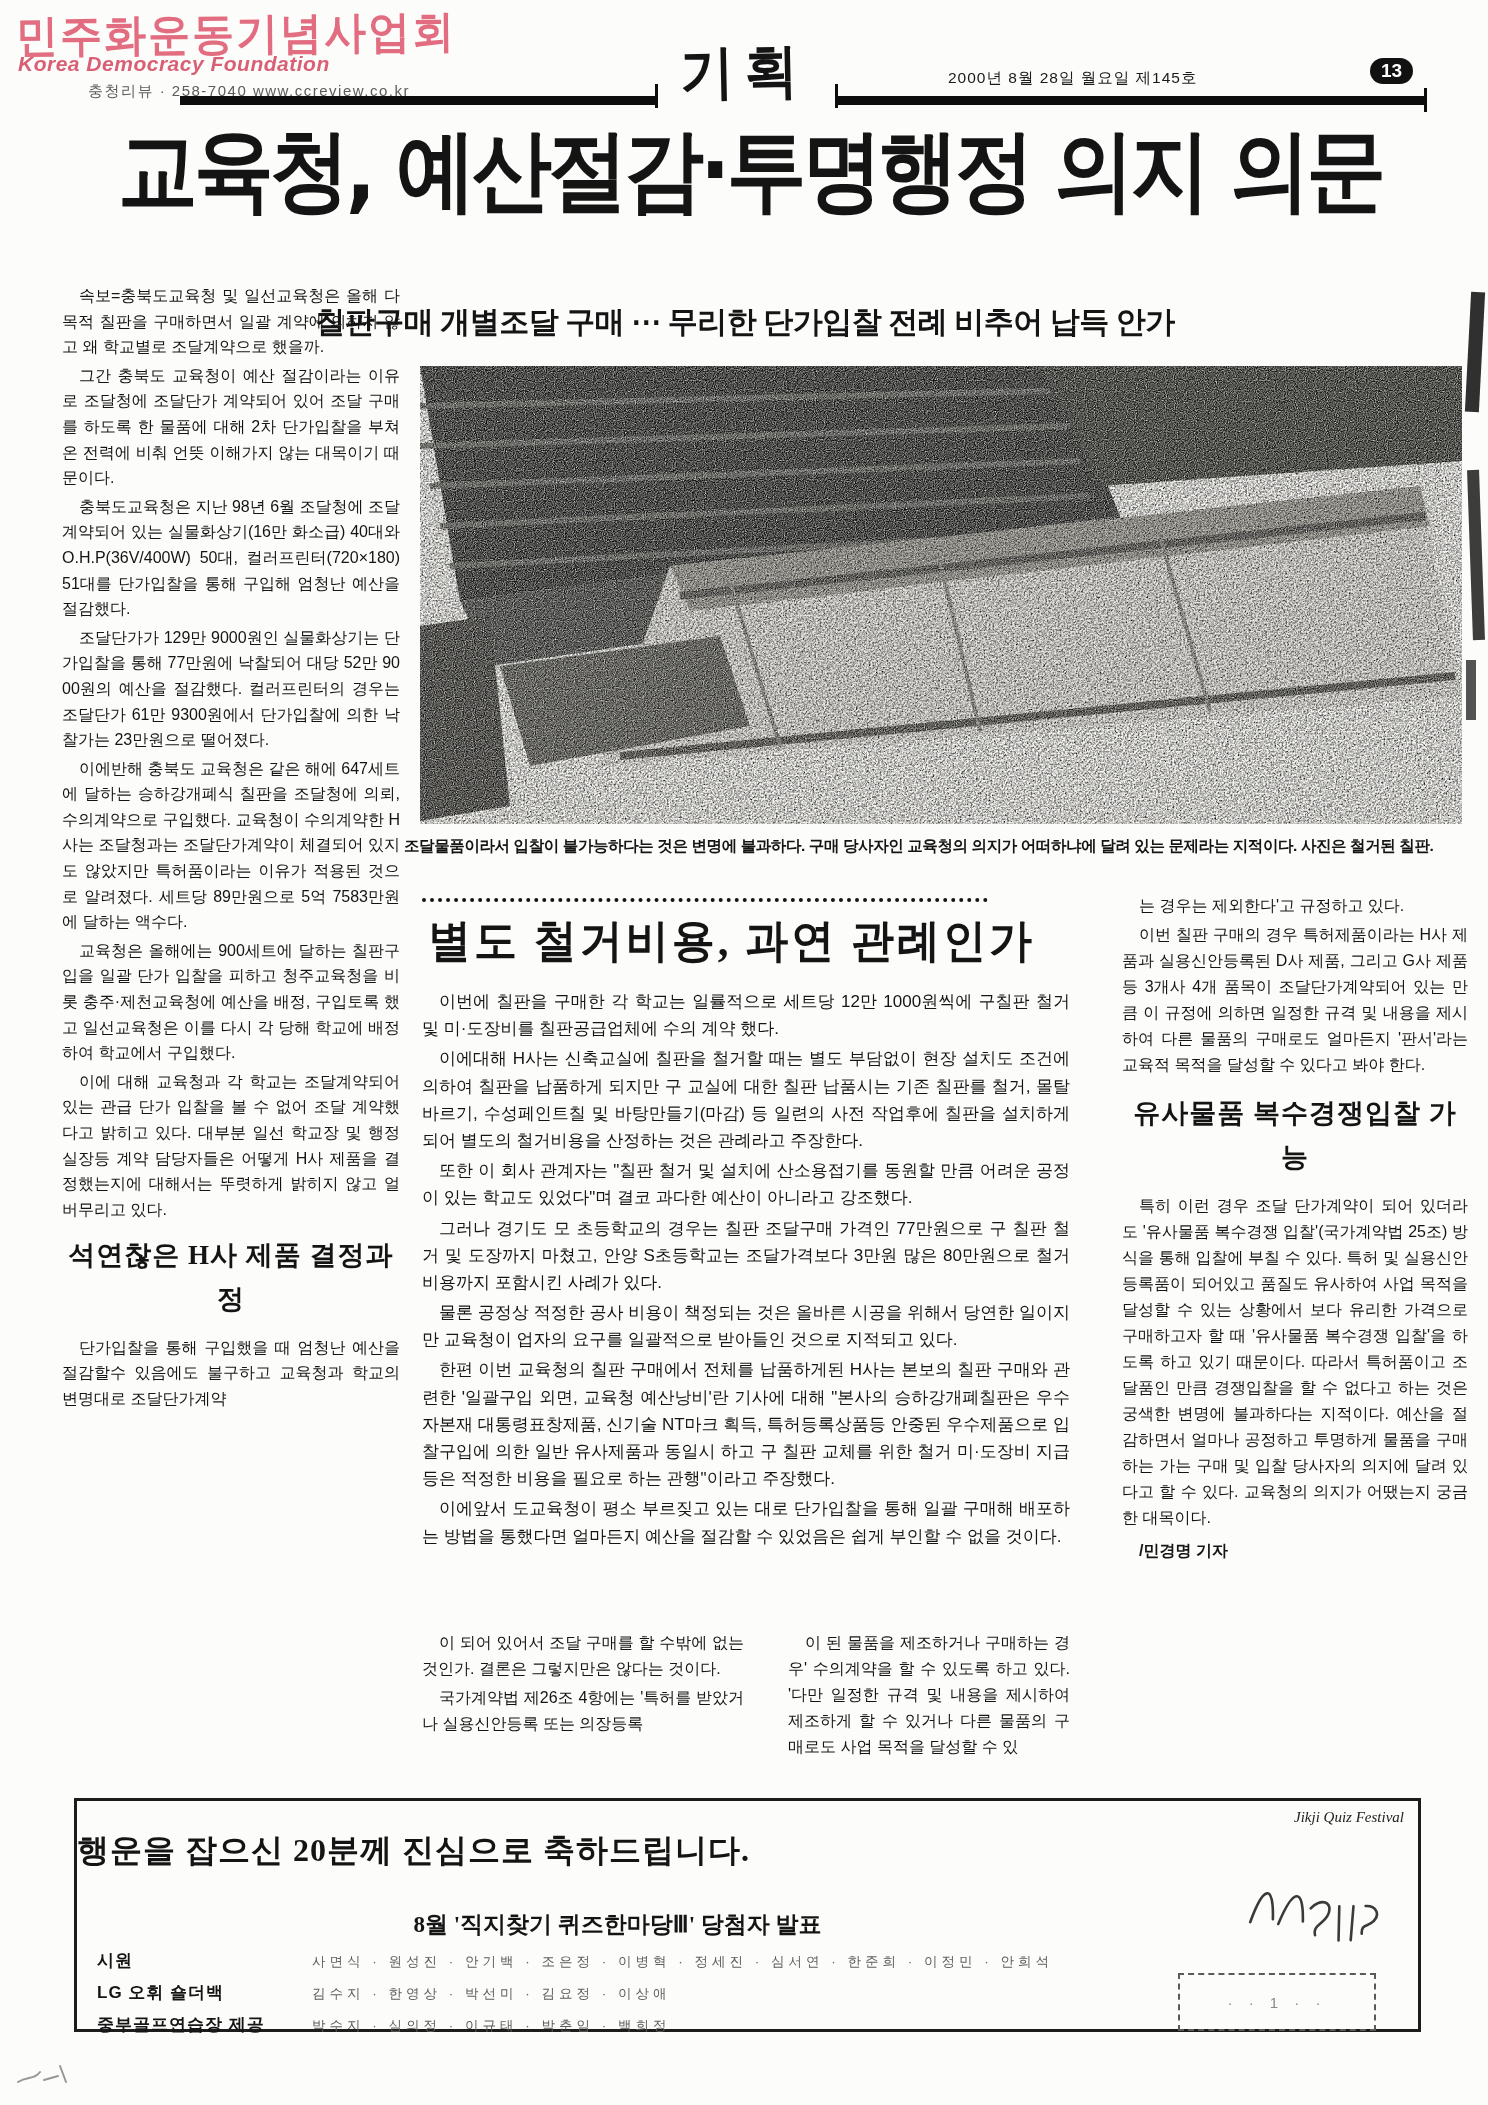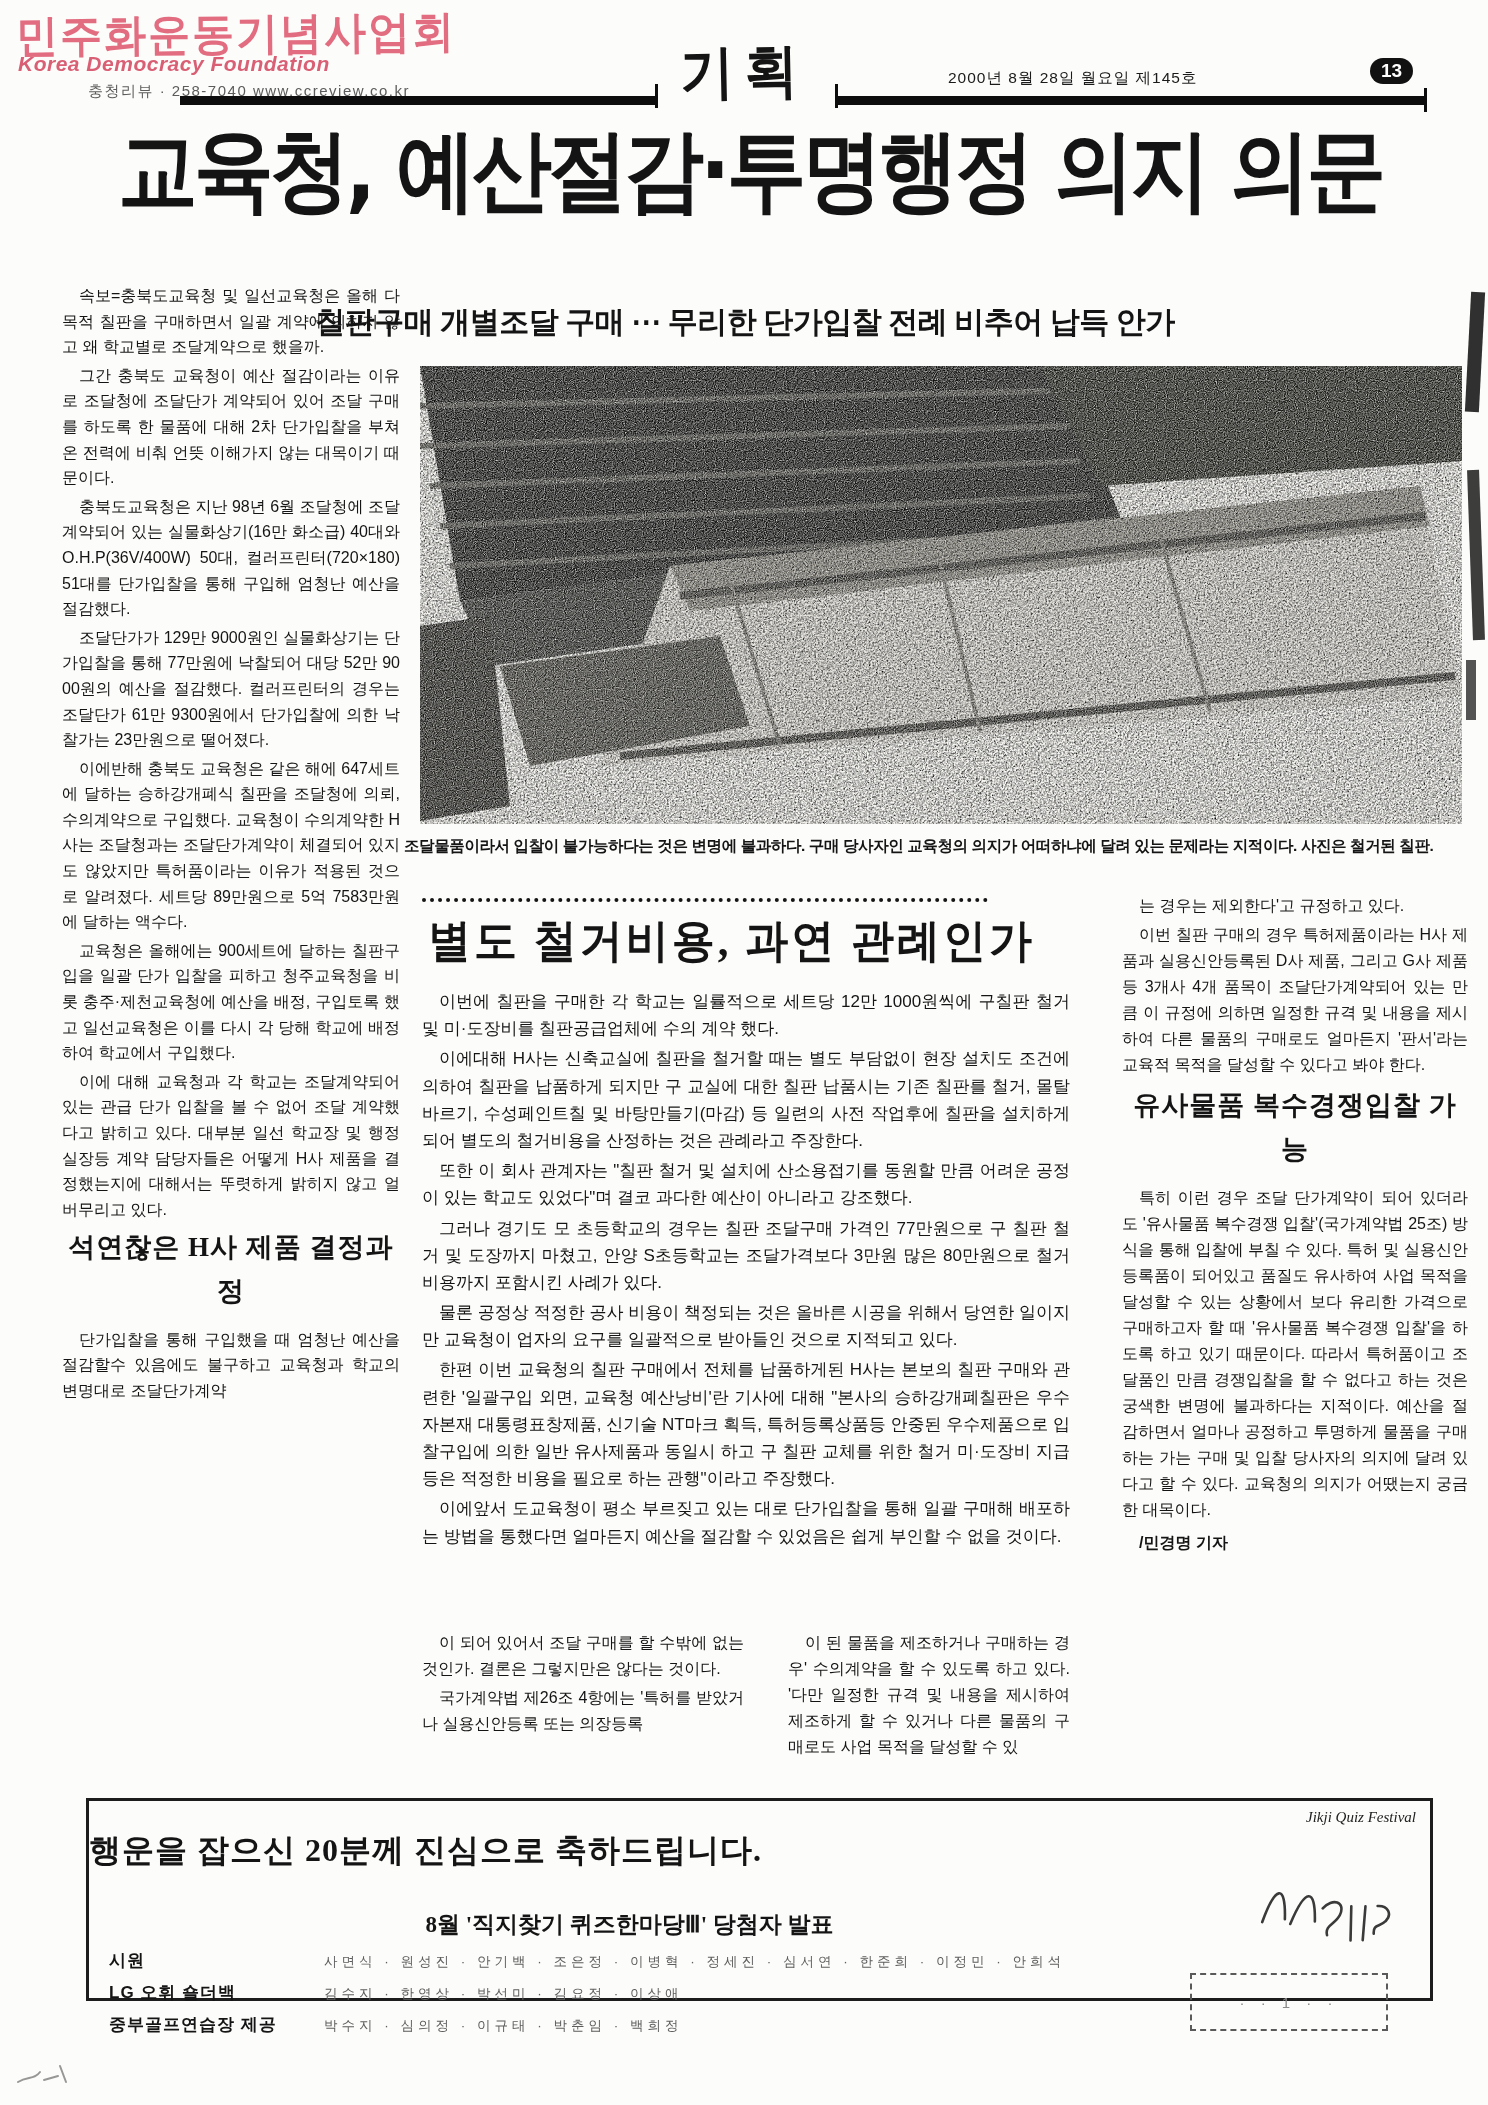--- a/index.html
+++ b/index.html
@@ -67,41 +67,41 @@
                font-size:17px; line-height:1.6; }
   .bcol1     { left:422px; top:1630px; width:322px; height:165px; overflow:hidden;
                font-size:16px; line-height:1.62; }
   .bcol2     { left:788px; top:1630px; width:282px; height:165px; overflow:hidden;
                font-size:16px; line-height:1.62; }
   .right-col { left:1122px; top:893px; width:346px; height:905px; overflow:hidden;
                font-size:16px; line-height:1.63; filter:blur(.12px); }
 
   .subsec {
     font-family:"Liberation Serif", serif; font-size:27px; font-weight:700;
-    text-align:center; letter-spacing:1px; margin:4px 0 14px; text-indent:0;
+    text-align:center; letter-spacing:1px; margin:12px 0 14px; text-indent:0;
   }
   .mid-title {
     left:428px; top:912px; font-family:"Liberation Serif", serif;
     font-size:43px; font-weight:700; letter-spacing:3px; transform:scaleY(1.05);
     white-space:nowrap;
   }
   .dotted-sep { left:422px; top:898px; width:566px; border-top:4px dotted #151515; }
   .byline { text-align:right; font-weight:800; margin-top:6px; }
 
   
   .photo { left:420px; top:366px; width:1042px; height:458px; background:#f4f3ef; }
   .caption {
     left:404px; top:836px; width:1062px; font-size:15.5px; font-weight:700;
     letter-spacing:-.4px; white-space:nowrap; filter:blur(.2px);
   }
 
   
   .ad-box {
-    left:74px; top:1798px; width:1347px; height:203px;
-    border:3px solid #1c1c1c; background:#fcfcfa;margin-left:12px;
+    left:74px; top:1798px; width:1347px; height:234px;
+    border:3px solid #1c1c1c; background:#fcfcfa;
   }
   .ad-festival {
     position:absolute; right:14px; top:8px; font-size:15px; font-style:italic;
     font-family:"Liberation Serif", serif; color:#222; filter:blur(.3px);
   }
   .ad-headline {
     position:absolute; left:0; right:260px; top:28px; text-align:left;
     font-family:"Liberation Serif", serif; font-size:32px; font-weight:700;
     letter-spacing:1px; white-space:nowrap;
   }

